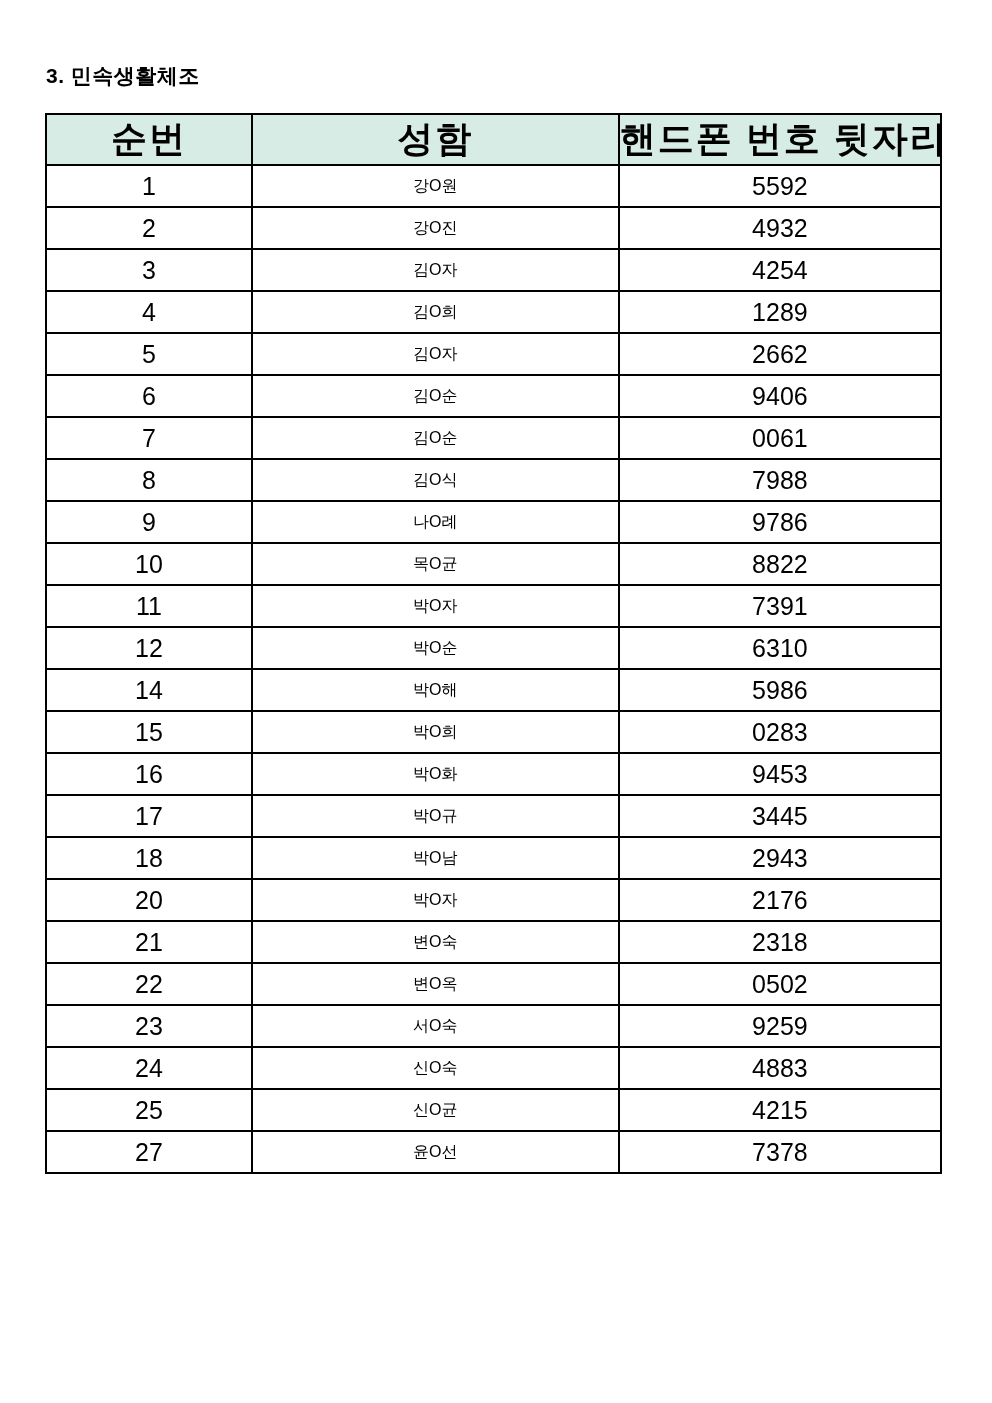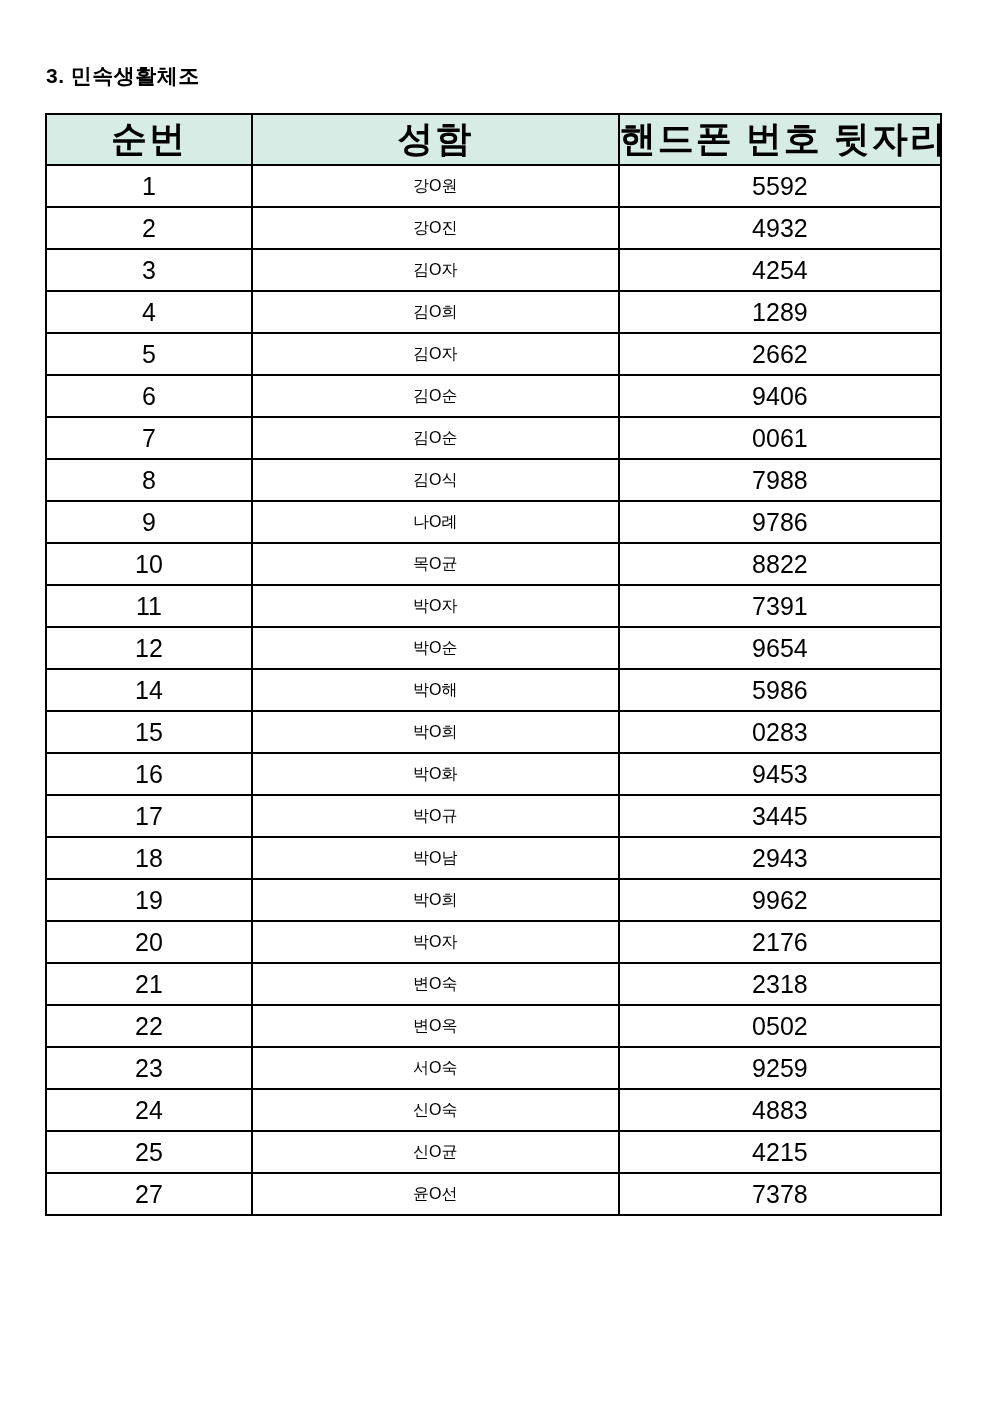--- a/index.html
+++ b/index.html
@@ -129,21 +129,21 @@
       <td class="cell-phone">8822</td>
     </tr>
         <tr>
       <td class="cell-no">11</td>
       <td class="cell-name">박O자</td>
       <td class="cell-phone">7391</td>
     </tr>
         <tr>
       <td class="cell-no">12</td>
       <td class="cell-name">박O순</td>
-      <td class="cell-phone">9654</td>
+      <td class="cell-phone">6310</td>
     </tr>
         <tr>
       <td class="cell-no">14</td>
       <td class="cell-name">박O해</td>
       <td class="cell-phone">5986</td>
     </tr>
         <tr>
       <td class="cell-no">15</td>
       <td class="cell-name">박O희</td>
       <td class="cell-phone">0283</td>
@@ -157,25 +157,20 @@
       <td class="cell-no">17</td>
       <td class="cell-name">박O규</td>
       <td class="cell-phone">3445</td>
     </tr>
         <tr>
       <td class="cell-no">18</td>
       <td class="cell-name">박O남</td>
       <td class="cell-phone">2943</td>
     </tr>
         <tr>
-      <td class="cell-no">19</td>
-      <td class="cell-name">박O희</td>
-      <td class="cell-phone">9962</td>
-    </tr>
-        <tr>
       <td class="cell-no">20</td>
       <td class="cell-name">박O자</td>
       <td class="cell-phone">2176</td>
     </tr>
         <tr>
       <td class="cell-no">21</td>
       <td class="cell-name">변O숙</td>
       <td class="cell-phone">2318</td>
     </tr>
         <tr>

